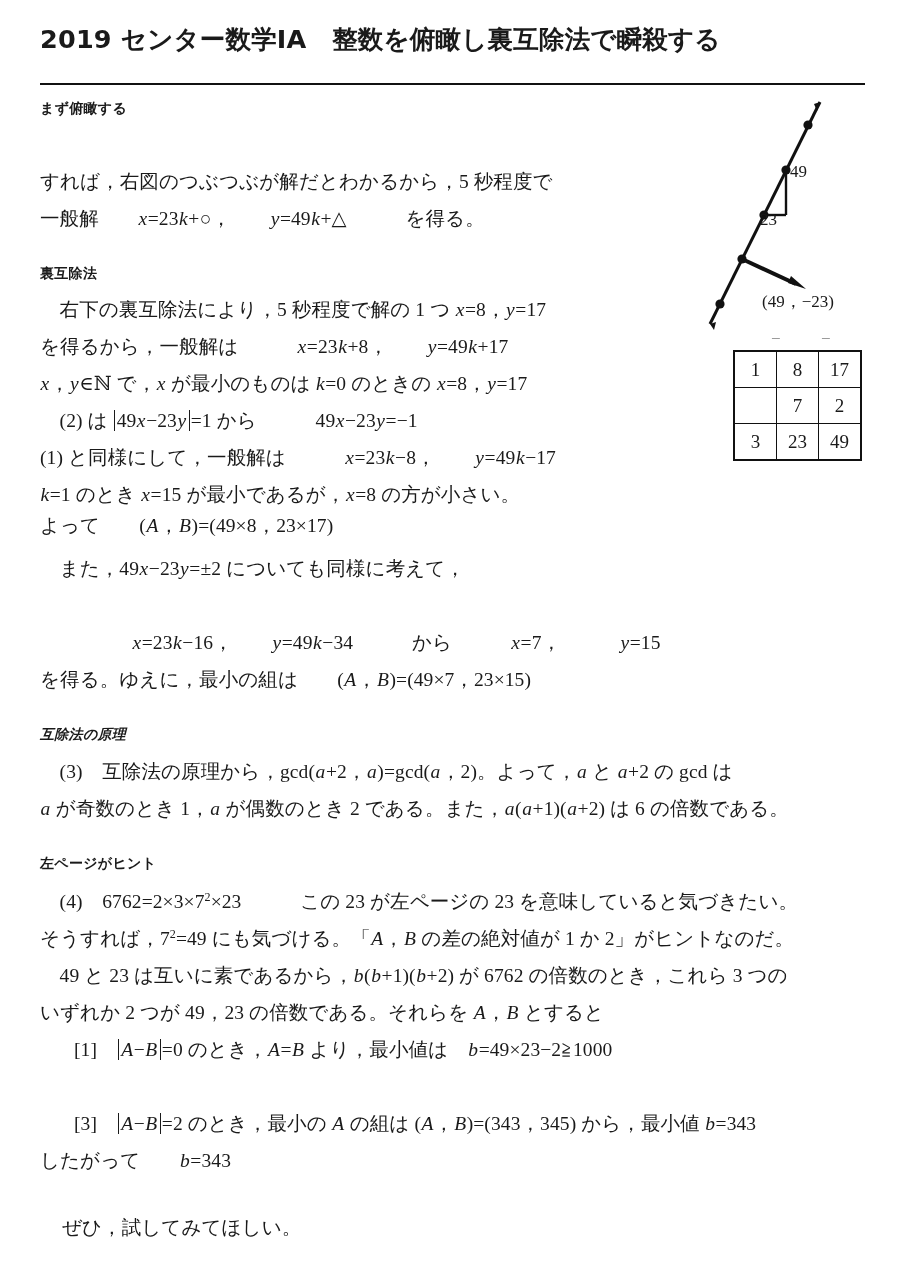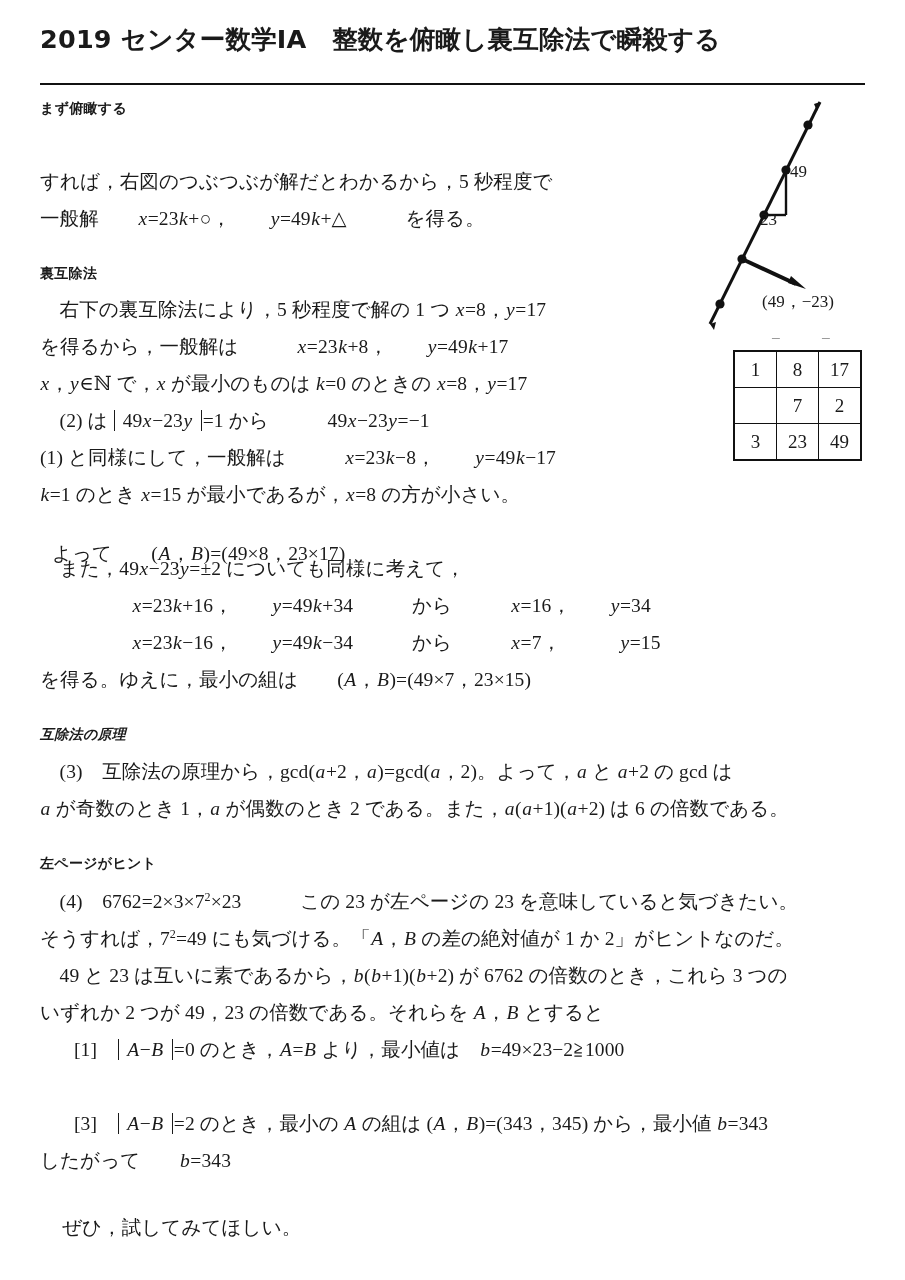--- a/index.html
+++ b/index.html
@@ -68,21 +68,21 @@
 
   
   i.v {
     font-style: italic;
     font-family: "Liberation Serif", "DejaVu Serif", serif;
     padding: 0 0.5px;
   }
   .abs {
     border-left: 1.4px solid #1a1a1a;
     border-right: 1.4px solid #1a1a1a;
-    padding: 0 8px;
+    padding: 0 2px;
     margin: 0 1px;
   }
   sup.pw {
     font-size: 0.62em;
     vertical-align: super;
     line-height: 0;
   }
   .bb { font-family: "DejaVu Serif", serif; }
 
   
@@ -151,23 +151,22 @@
   <div class="line" style="top:209px;">一般解　　<i class="v">x</i>=23<i class="v">k</i>+○，　　<i class="v">y</i>=49<i class="v">k</i>+△　　　を得る。</div>
 
   <div class="heading" style="top:265px;">裏互除法</div>
 
   <div class="line" style="top:300px;">　右下の裏互除法により，5 秒程度で解の 1 つ <i class="v">x</i>=8，<i class="v">y</i>=17</div>
   <div class="line" style="top:337px;">を得るから，一般解は　　　<i class="v">x</i>=23<i class="v">k</i>+8，　　<i class="v">y</i>=49<i class="v">k</i>+17</div>
   <div class="line" style="top:374px;"><i class="v">x</i>，<i class="v">y</i>∈<span class="bb">ℕ</span> で，<i class="v">x</i> が最小のものは <i class="v">k</i>=0 のときの <i class="v">x</i>=8，<i class="v">y</i>=17</div>
   <div class="line" style="top:411px;">　(2) は <span class="abs">49<i class="v">x</i>−23<i class="v">y</i></span>=1 から　　　49<i class="v">x</i>−23<i class="v">y</i>=−1</div>
   <div class="line" style="top:448px;">(1) と同様にして，一般解は　　　<i class="v">x</i>=23<i class="v">k</i>−8，　　<i class="v">y</i>=49<i class="v">k</i>−17</div>
   <div class="line" style="top:485px;"><i class="v">k</i>=1 のとき <i class="v">x</i>=15 が最小であるが，<i class="v">x</i>=8 の方が小さい。</div>
-  <div class="line" style="top:544px;margin-left:12px;">よって　　(<i class="v">A</i>，<i class="v">B</i>)=(49×8，23×17)</div>
+  <div class="line" style="top:516px;">よって　　(<i class="v">A</i>，<i class="v">B</i>)=(49×8，23×17)</div>
   <div class="line" style="top:559px;">　また，49<i class="v">x</i>−23<i class="v">y</i>=±2 についても同様に考えて，</div>
-  <div class="line indent3" style="top:596px;"><i class="v">x</i>=23<i class="v">k</i>+16，　　<i class="v">y</i>=49<i class="v">k</i>+34　　　から　　　<i class="v">x</i>=16，　　<i class="v">y</i>=34</div>
   <div class="line indent3" style="top:633px;"><i class="v">x</i>=23<i class="v">k</i>−16，　　<i class="v">y</i>=49<i class="v">k</i>−34　　　から　　　<i class="v">x</i>=7，　　　<i class="v">y</i>=15</div>
   <div class="line" style="top:670px;">を得る。ゆえに，最小の組は　　(<i class="v">A</i>，<i class="v">B</i>)=(49×7，23×15)</div>
 
   <div class="heading" style="top:726px;font-style:italic;">互除法の原理</div>
 
   <div class="line" style="top:762px;">　(3)　互除法の原理から，gcd(<i class="v">a</i>+2，<i class="v">a</i>)=gcd(<i class="v">a</i>，2)。よって，<i class="v">a</i> と <i class="v">a</i>+2 の gcd は</div>
   <div class="line" style="top:799px;"><i class="v">a</i> が奇数のとき 1，<i class="v">a</i> が偶数のとき 2 である。また，<i class="v">a</i>(<i class="v">a</i>+1)(<i class="v">a</i>+2) は 6 の倍数である。</div>
 
   <div class="heading" style="top:855px;">左ページがヒント</div>
 

